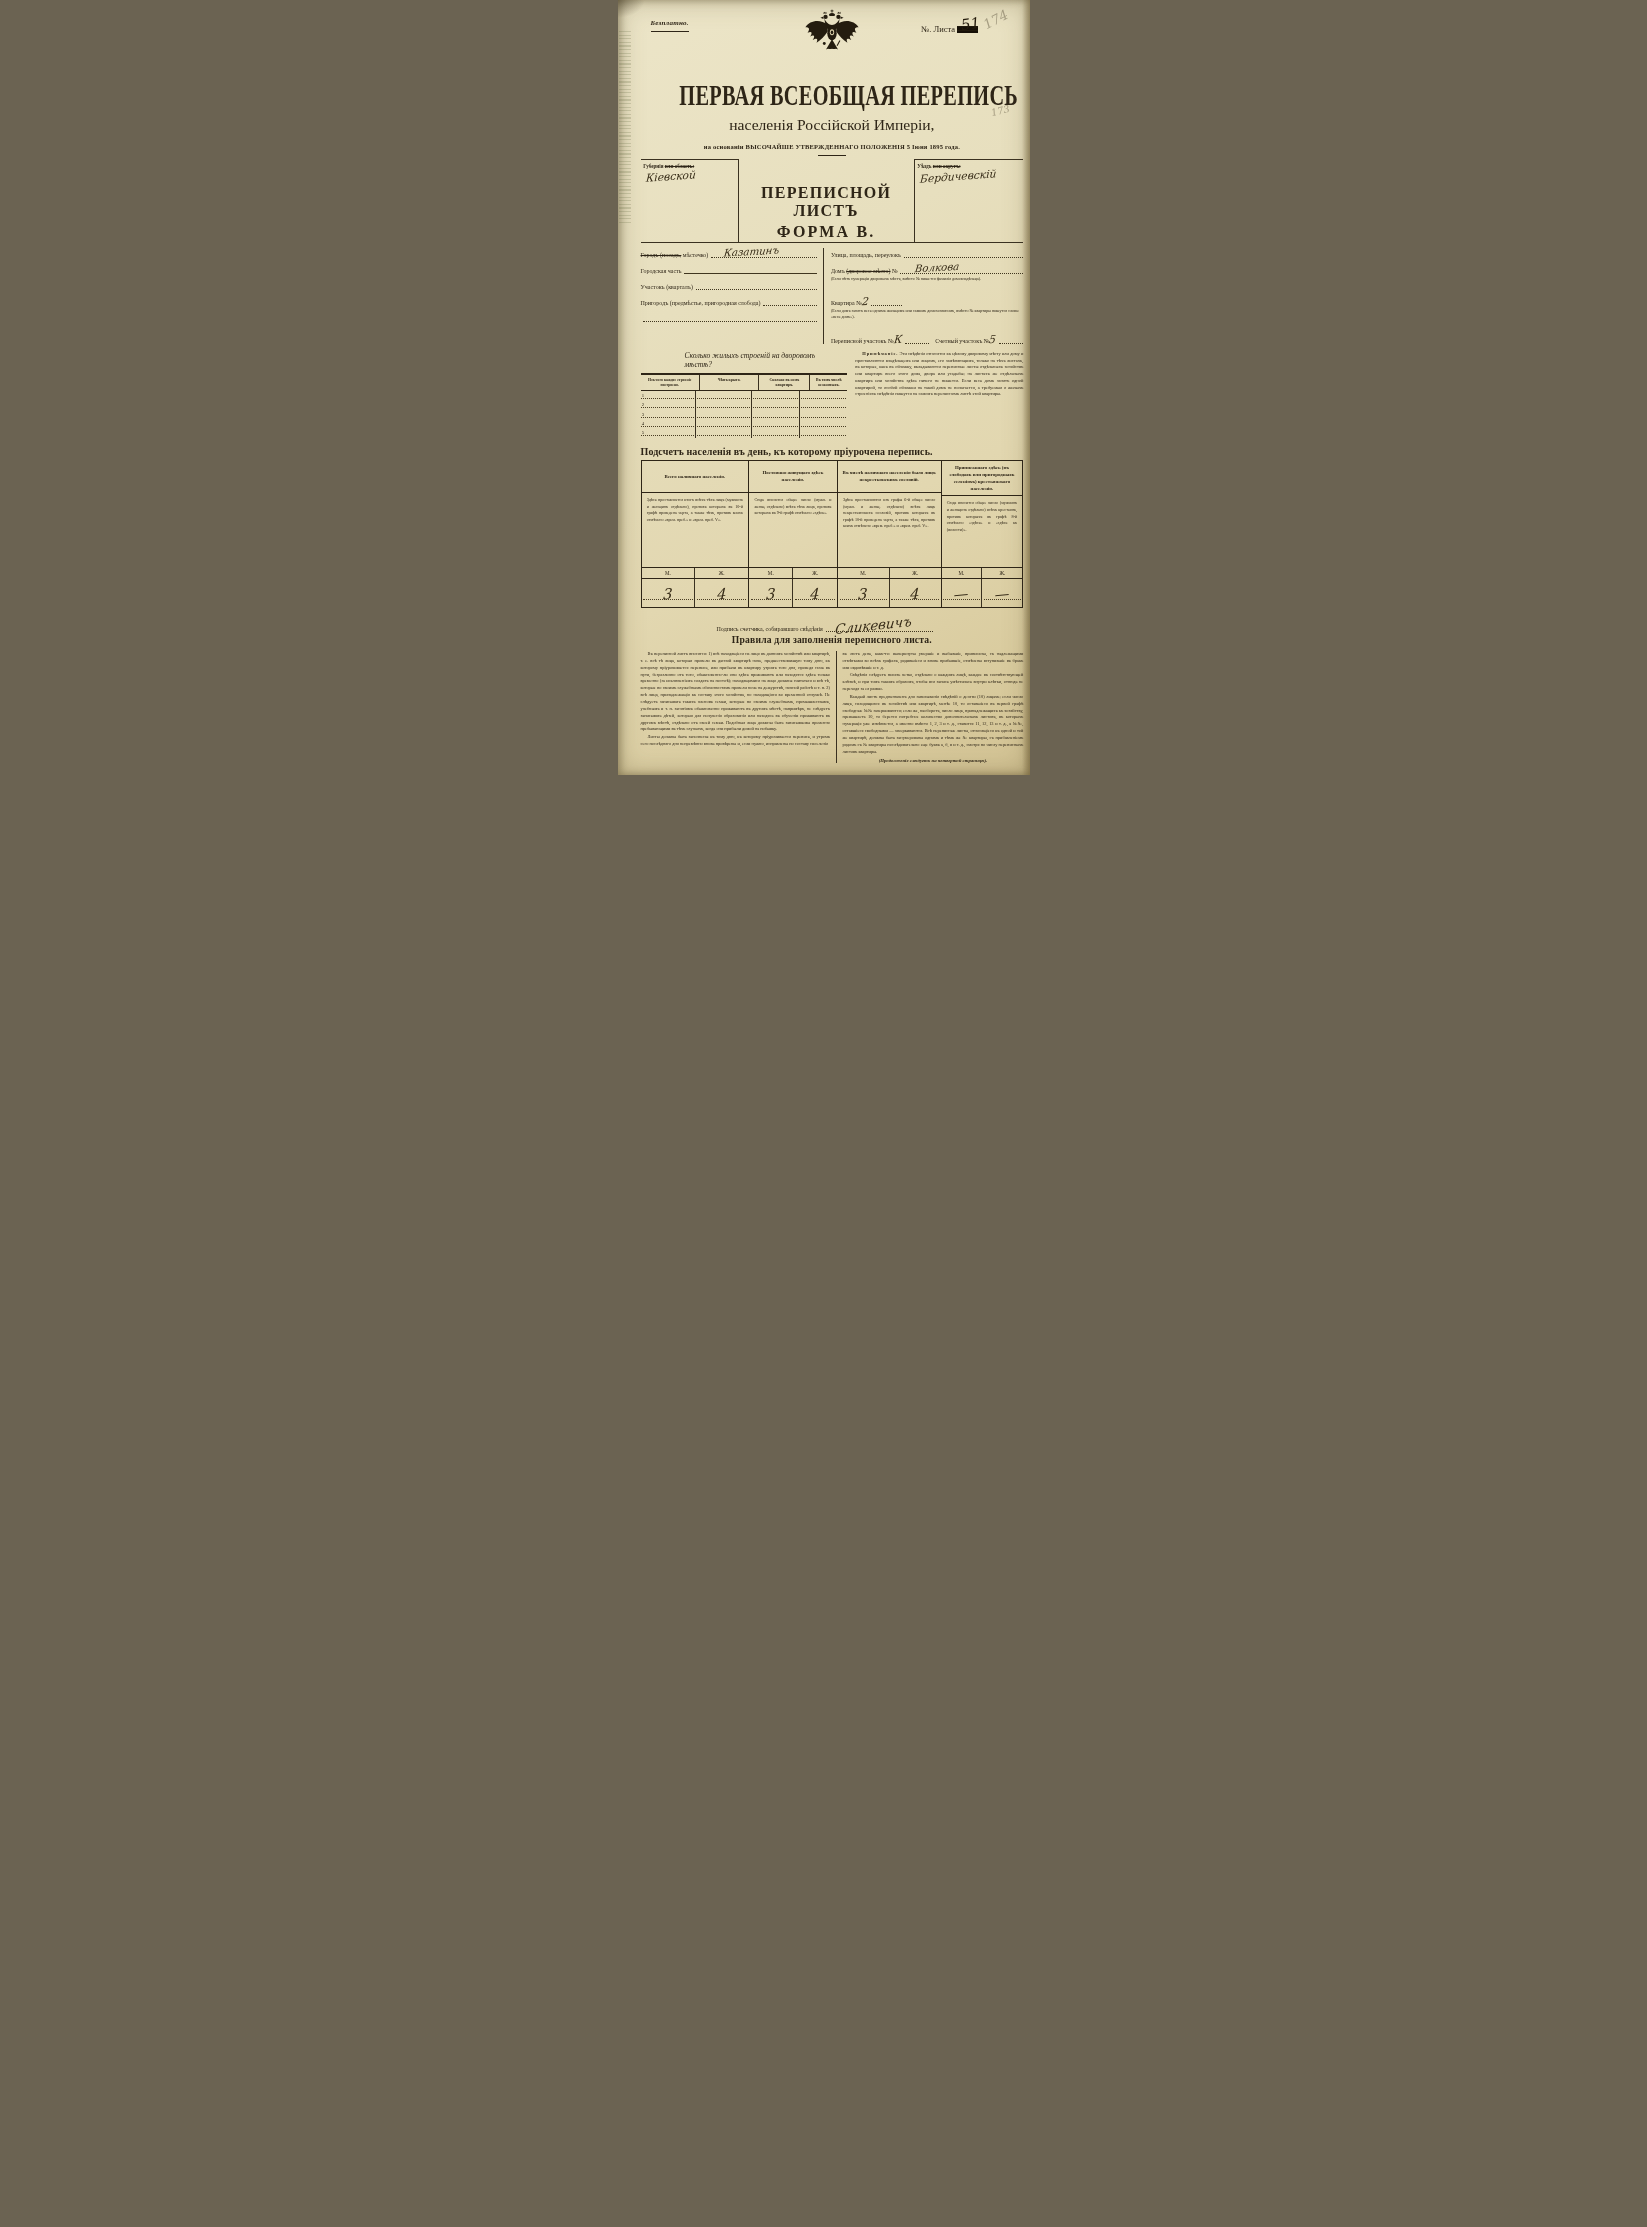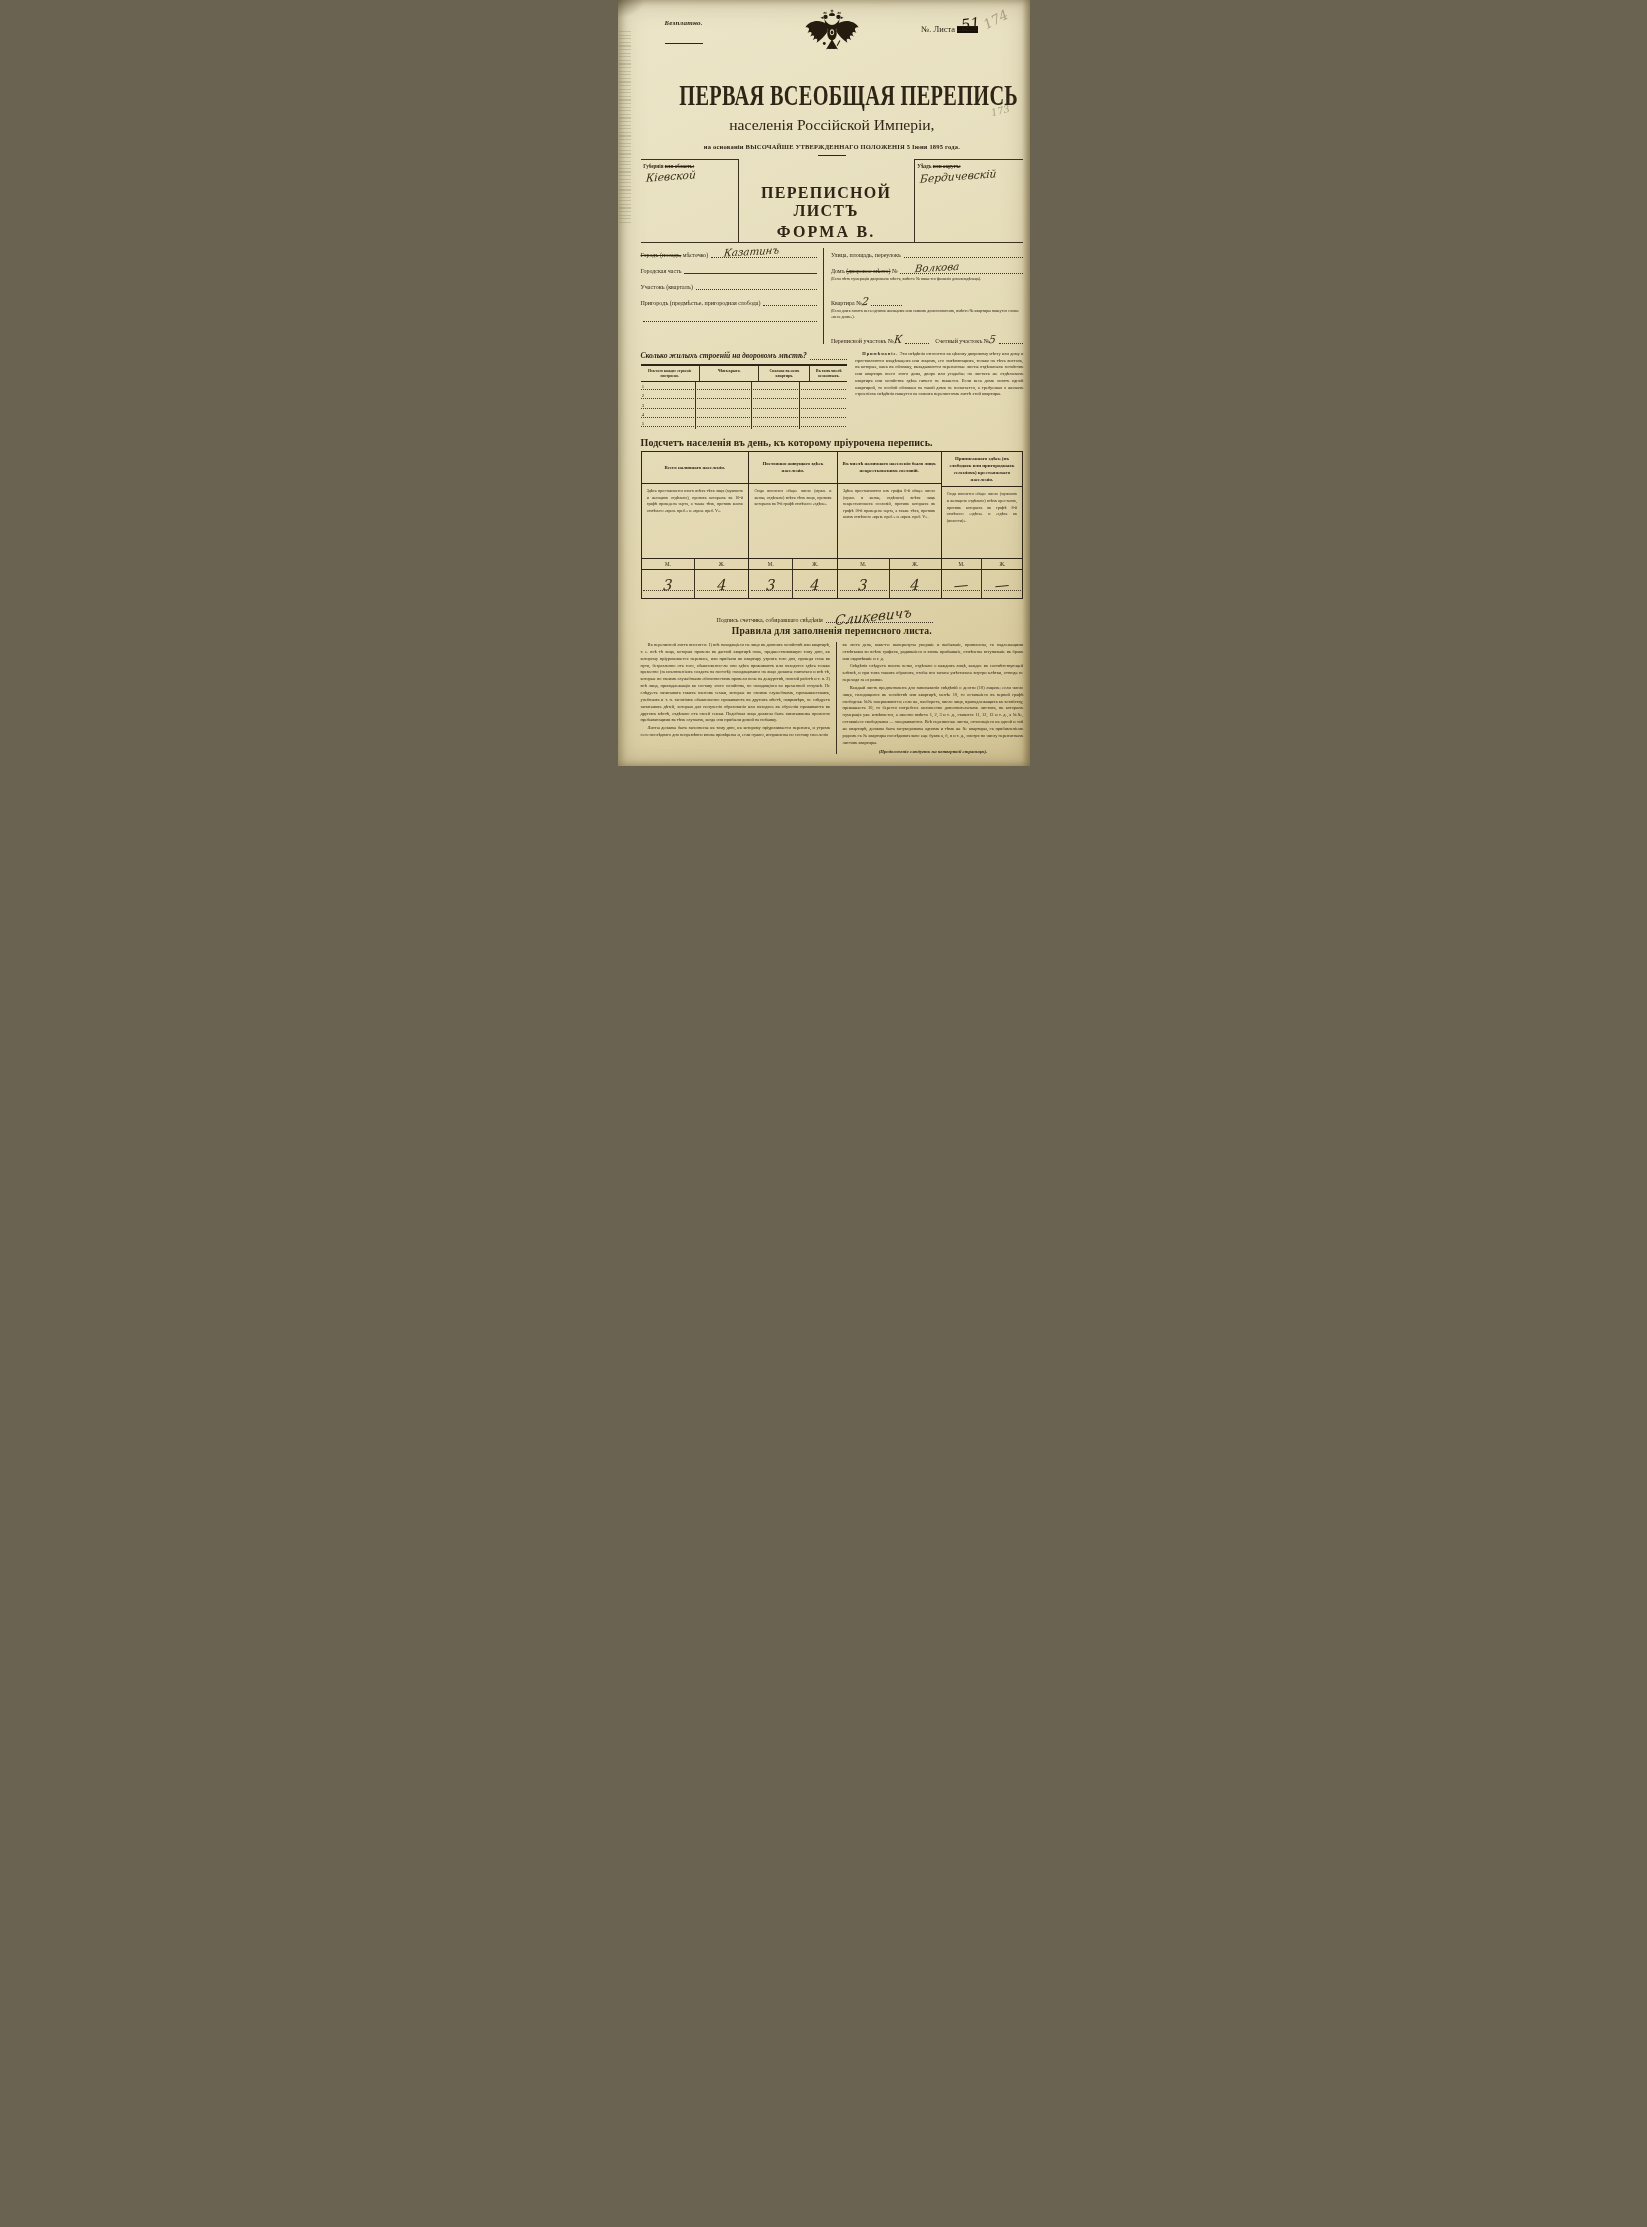--- a/index.html
+++ b/index.html
@@ -13,22 +13,22 @@
     background:repeating-linear-gradient(180deg,rgba(96,104,62,.22) 0 1.3px,transparent 1.3px 3.6px);
     filter:blur(0.4px);}
   .edge-curl{position:absolute;right:0;top:0;bottom:0;width:7.1px;
     background:linear-gradient(to left,rgba(110,92,52,.45),transparent);}
   .corner-shadow{position:absolute;left:0;top:0;width:27px;height:18px;
     background:radial-gradient(ellipse at 0 0,rgba(50,40,20,.45),transparent 70%);}
   .content{position:relative;padding:7.1px 6.2px 11.6px 23px;}
 
   
   .top-row{position:relative;height:53px;}
-  .free{position:absolute;left:24px;top:11.6px;font-size:7.1px;font-weight:bold;font-style:italic;
-    border-bottom:1.8px double #2e2517;padding-bottom:16px;letter-spacing:0.2px;}
+  .free{position:absolute;left:10px;top:11.6px;font-size:7.1px;font-weight:bold;font-style:italic;
+    border-bottom:1.8px double #2e2517;padding-bottom:4px;letter-spacing:0.2px;}
   .sheetno{position:absolute;right:45px;top:17px;font-size:8.5px;white-space:nowrap;text-align:center;}
   .no-box{display:inline-block;width:21.4px;height:7.1px;vertical-align:-0.9px;margin-left:1.8px;position:relative;
     background:repeating-linear-gradient(0deg,#161007 0 0.9px,#31271542 0.9px 1.3px),#1b140a;}
   .hw-51{position:absolute;left:3.6px;top:-10.7px;font-family:"DejaVu Serif",serif;font-style:italic;
     font-size:15px;color:#241b0c;transform:rotate(-8deg);}
   .pencil-a{position:absolute;right:15px;top:5.3px;font-family:"DejaVu Serif",serif;font-style:italic;
     font-size:13.4px;color:#9b9278;transform:rotate(-28deg);opacity:.85;}
   .pencil-b{position:absolute;right:19.6px;top:105px;font-family:"DejaVu Serif",serif;font-style:italic;
     font-size:9.8px;color:#9b9278;transform:rotate(-14deg);opacity:.85;}
   .eagle{position:absolute;left:50%;top:1.8px;transform:translateX(-50%);}
@@ -66,21 +66,21 @@
   .fill .hw{position:absolute;left:12%;bottom:0;font-size:10.2px;transform:rotate(-3deg) skewX(-10deg);}
   .note{font-size:4.1px;margin-top:2.2px;line-height:1.35;}
   .inlinehw{font-size:10.7px;transform:rotate(-4deg) skewX(-10deg);position:relative;top:1.8px;}
   .twofield{display:flex;align-items:flex-end;margin-top:11.6px;font-size:6px;}
   .twofield .fill{max-width:31px;}
 
   
   .bzone{display:flex;margin-top:7.1px;}
   .bleft{width:54%;}
   .bright{flex:1;padding-left:8px;}
-  .bquestion{font-size:7.6px;font-weight:bold;font-style:italic;display:flex;align-items:flex-end;}
+  .bquestion{font-size:7.6px;font-weight:normal;font-style:italic;display:flex;align-items:flex-end;margin-left:44px;}
   .bquestion .fill{height:4.5px;}
   .btable{margin-top:4.5px;border-top:2.2px solid #2e2517;}
   .bhead{display:flex;border-bottom:1.3px double #2e2517;}
   .bhcell{font-size:3.8px;font-weight:bold;text-align:center;padding:2.2px 1.3px;line-height:1.3;}
   .bc1{width:27%;border-right:0.4px solid #3a3120;}
   .bc2{width:27%;border-right:0.4px solid #3a3120;}
   .bc3{width:23%;border-right:0.4px solid #3a3120;}
   .bc4{flex:1;}
   .brow{display:flex;height:9.4px;align-items:flex-end;}
   .brcell{height:100%;box-sizing:border-box;position:relative;}

